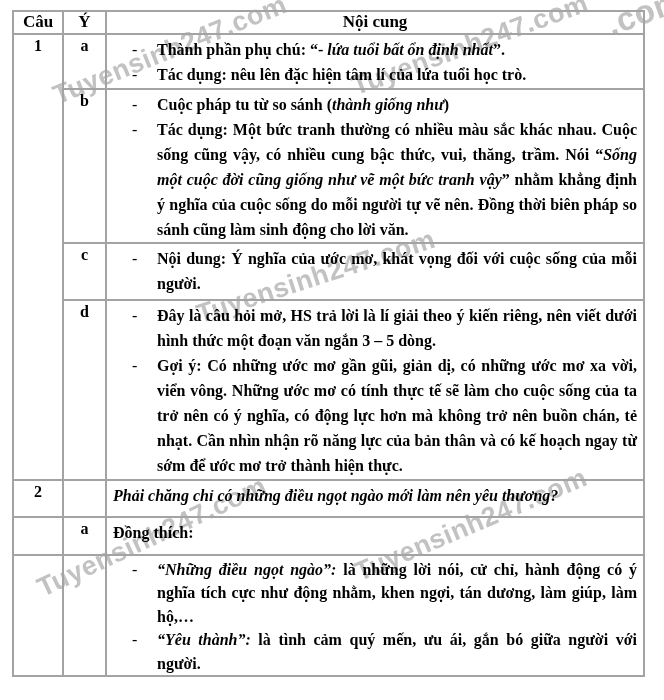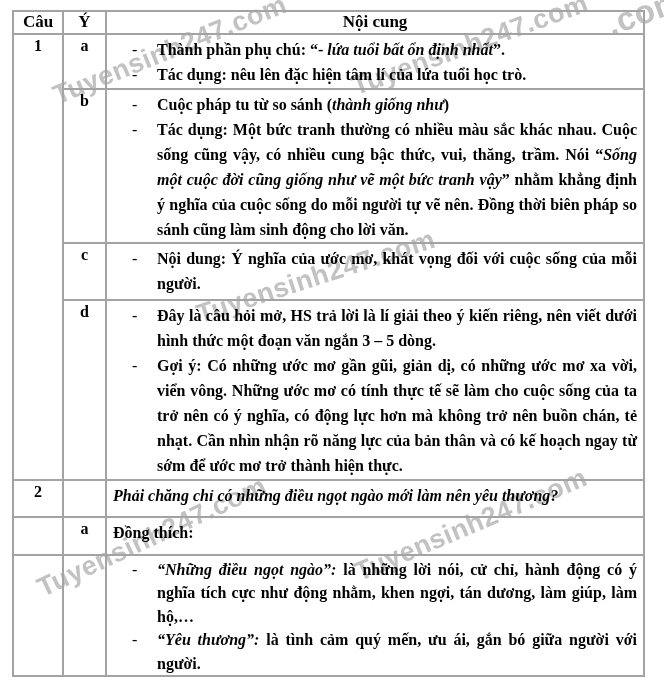--- a/index.html
+++ b/index.html
@@ -131,20 +131,20 @@
     <tr style="height:120px">
       <td class="cnum"></td>
       <td class="clet"></td>
       <td class="ccont tight">
         <div class="item">
           <span class="dash">-</span>
           <span class="itext"><span class="it">“Những điều ngọt ngào”:</span><span> là những lời nói, cử chỉ, hành động có ý nghĩa tích cực như động nhằm, khen ngợi, tán dương, làm giúp, làm hộ,…</span></span>
         </div>
         <div class="item">
           <span class="dash">-</span>
-          <span class="itext"><span class="it">“Yêu thương”:</span><span> là tình cảm quý mến, ưu ái, gắn bó giữa người với người.</span></span>
+          <span class="itext"><span class="it">“Yêu thành”:</span><span> là tình cảm quý mến, ưu ái, gắn bó giữa người với người.</span></span>
         </div>
       </td>
     </tr>
 
   </tbody>
     </table>
 </div>
 
 </body></html>

